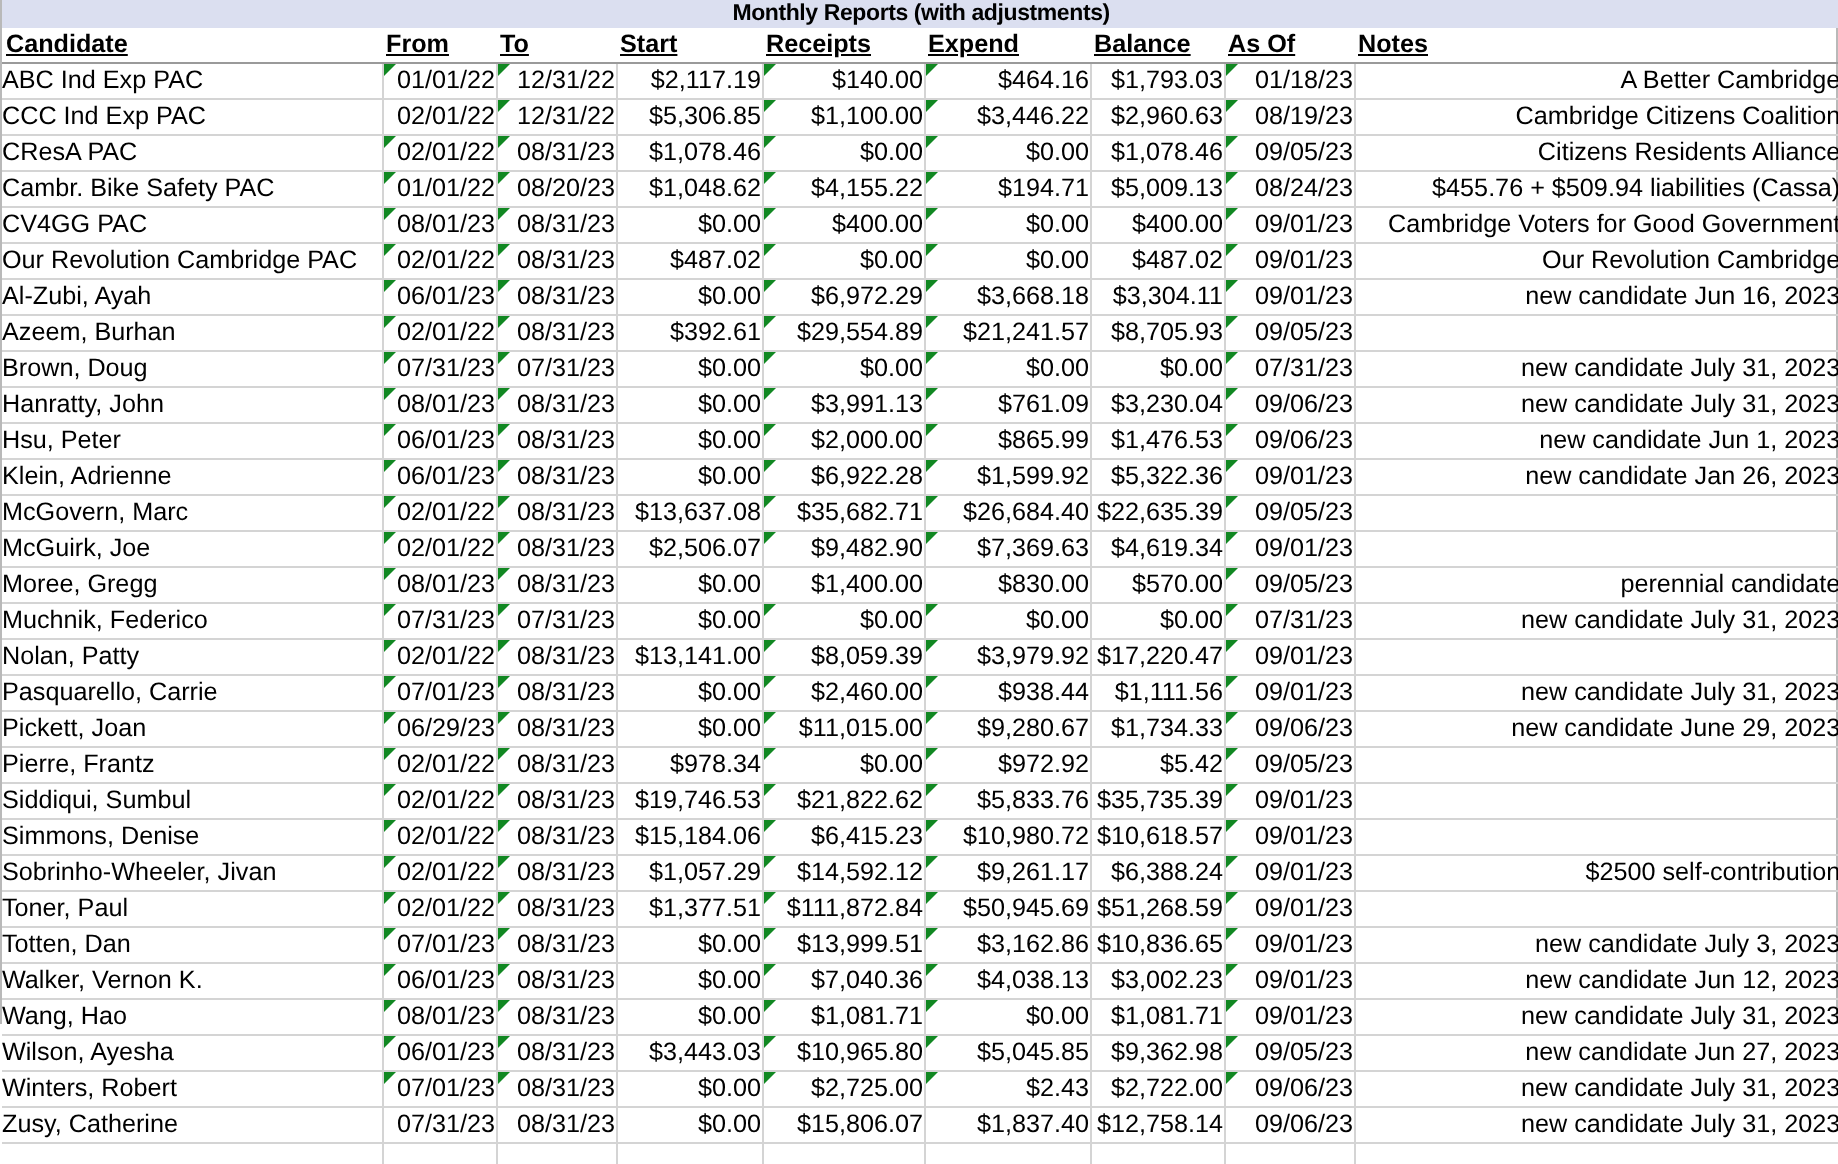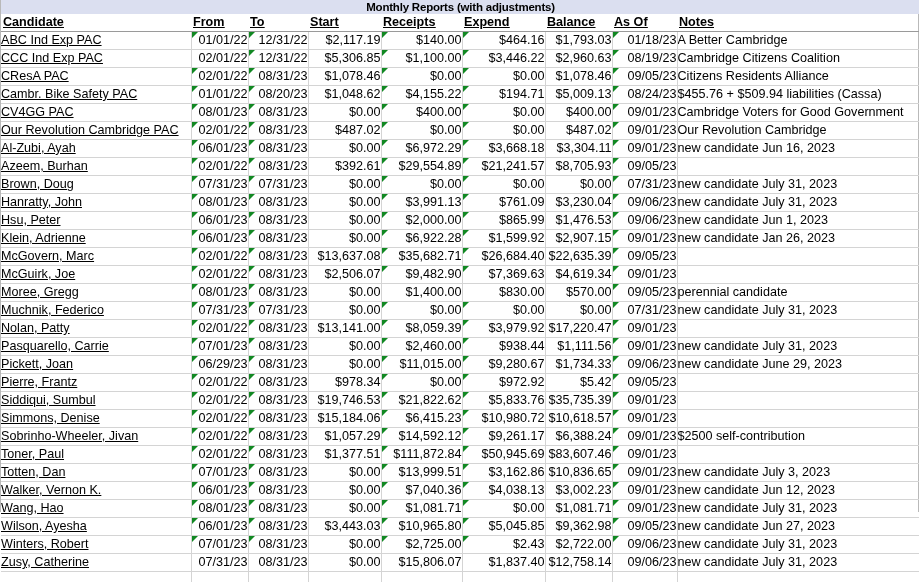--- a/index.html
+++ b/index.html
@@ -68,24 +68,24 @@
   
   tr.data-row td {
     height: 17px;
     line-height: 17px;
     border-bottom: 1px solid #d4d4d4;
     position: relative;
   }
   tr.data-row td.cell-bord {
     border-right: 1px solid #d4d4d4;
   }
-  td.c-name   { padding-left: 2px; text-align: left; text-decoration: underline; }
+  td.c-name   { padding-left: 2px; text-align: left; }
   td.c-date   { padding-right: 3px; text-align: right; }
   td.c-money  { padding-right: 3px; text-align: right; }
-  td.c-notes  { padding-left: 3px; text-align: left; }
+  td.c-notes  { padding-left: 3px; text-align: right; }
 
   
   span.tri {
     position: absolute;
     top: 0px;
     left: 0px;
     width: 0;
     height: 0;
     border-top: 6px solid #118822;
     border-right: 6px solid transparent;
@@ -252,21 +252,21 @@
           <td class="c-date cell-bord"><span class="tri"></span><span>09/06/23</span></td>
           <td class="c-notes"><span>new candidate Jun 1, 2023</span></td>
         </tr>
         <tr class="data-row">
           <td class="c-name cell-bord"><span>Klein, Adrienne</span></td>
           <td class="c-date cell-bord"><span class="tri"></span><span>06/01/23</span></td>
           <td class="c-date cell-bord"><span class="tri"></span><span>08/31/23</span></td>
           <td class="c-money cell-bord"><span>$0.00</span></td>
           <td class="c-money cell-bord"><span class="tri"></span><span>$6,922.28</span></td>
           <td class="c-money cell-bord"><span class="tri"></span><span>$1,599.92</span></td>
-          <td class="c-money cell-bord"><span>$2,907.15</span></td>
+          <td class="c-money cell-bord"><span>$5,322.36</span></td>
           <td class="c-date cell-bord"><span class="tri"></span><span>09/01/23</span></td>
           <td class="c-notes"><span>new candidate Jan 26, 2023</span></td>
         </tr>
         <tr class="data-row">
           <td class="c-name cell-bord"><span>McGovern, Marc</span></td>
           <td class="c-date cell-bord"><span class="tri"></span><span>02/01/22</span></td>
           <td class="c-date cell-bord"><span class="tri"></span><span>08/31/23</span></td>
           <td class="c-money cell-bord"><span>$13,637.08</span></td>
           <td class="c-money cell-bord"><span class="tri"></span><span>$35,682.71</span></td>
           <td class="c-money cell-bord"><span class="tri"></span><span>$26,684.40</span></td>
@@ -384,21 +384,21 @@
           <td class="c-date cell-bord"><span class="tri"></span><span>09/01/23</span></td>
           <td class="c-notes"><span>$2500 self-contribution</span></td>
         </tr>
         <tr class="data-row">
           <td class="c-name cell-bord"><span>Toner, Paul</span></td>
           <td class="c-date cell-bord"><span class="tri"></span><span>02/01/22</span></td>
           <td class="c-date cell-bord"><span class="tri"></span><span>08/31/23</span></td>
           <td class="c-money cell-bord"><span>$1,377.51</span></td>
           <td class="c-money cell-bord"><span class="tri"></span><span>$111,872.84</span></td>
           <td class="c-money cell-bord"><span class="tri"></span><span>$50,945.69</span></td>
-          <td class="c-money cell-bord"><span>$83,607.46</span></td>
+          <td class="c-money cell-bord"><span>$51,268.59</span></td>
           <td class="c-date cell-bord"><span class="tri"></span><span>09/01/23</span></td>
           <td class="c-notes"><span></span></td>
         </tr>
         <tr class="data-row">
           <td class="c-name cell-bord"><span>Totten, Dan</span></td>
           <td class="c-date cell-bord"><span class="tri"></span><span>07/01/23</span></td>
           <td class="c-date cell-bord"><span class="tri"></span><span>08/31/23</span></td>
           <td class="c-money cell-bord"><span>$0.00</span></td>
           <td class="c-money cell-bord"><span class="tri"></span><span>$13,999.51</span></td>
           <td class="c-money cell-bord"><span class="tri"></span><span>$3,162.86</span></td>

